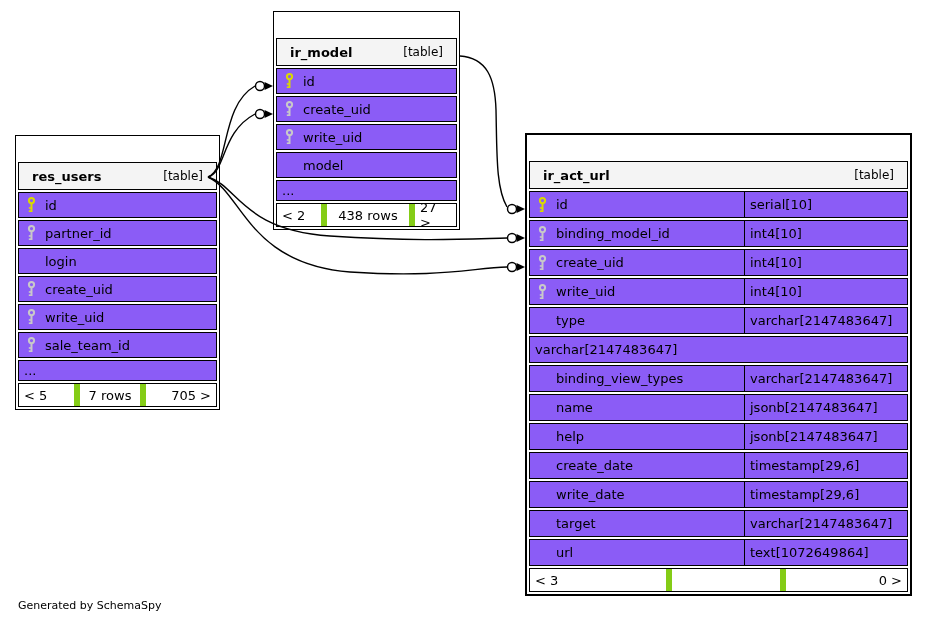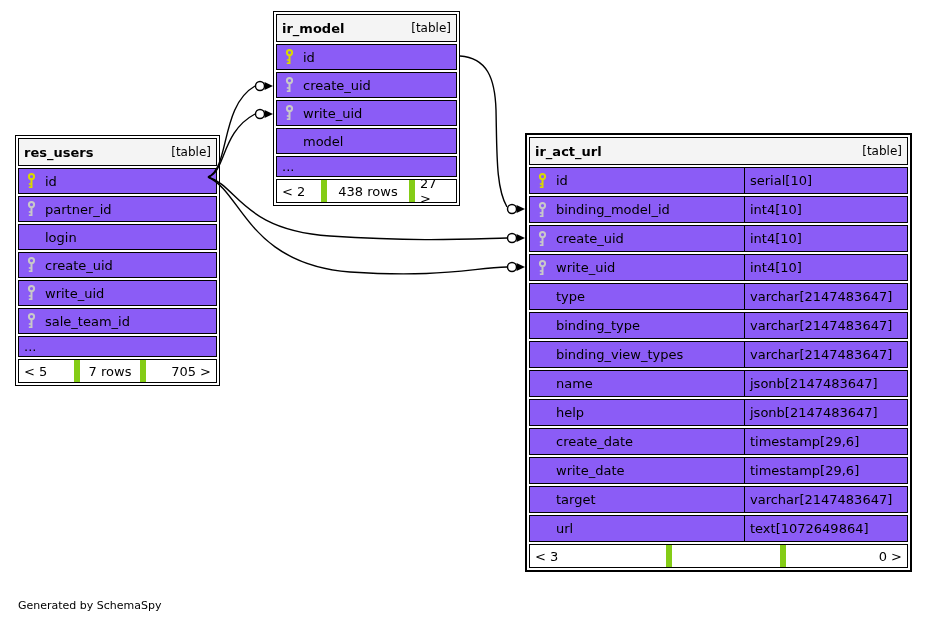--- a/index.html
+++ b/index.html
@@ -11,21 +11,22 @@
     position:absolute;background:#fff;border:1px solid #000;padding:2px;
     box-sizing:border-box;z-index:2;
   }
   .tbl.thick{border-width:2px;}
   .t-res{left:15px;top:135px;width:205px;}
   .t-model{left:273px;top:11px;width:187px;}
   .t-act{left:525px;top:133px;width:387px;}
   .thead{
     display:flex;justify-content:space-between;align-items:center;
     border:1px solid #000;background:#f4f4f4;height:28px;box-sizing:border-box;
-    padding:0 5px;
+    padding:0 13px;
+    margin-top:24px;
   }
   .tname{font-weight:bold;font-size:13px;}
   .ttag{font-size:12px;}
   .row{
     display:flex;align-items:center;border:1px solid #000;height:26px;
     box-sizing:border-box;margin-top:2px;background:#8b5cf6;font-size:13px;
   }
   .t-act .row{height:27px;}
   .row.ellipsis{height:21px;padding-left:5px;}
   .keyicon{flex:0 0 11px;margin:0 8px 0 7px;display:flex;align-items:center;}
@@ -248,26 +249,20 @@
     <div class="row">
       <span class="namecell">
         <span class="keyicon none">
             <svg width="11" height="16"></svg>
           </span>
         <span class="cname">type</span>
       </span>
       <span class="ctype">varchar[2147483647]</span>
     </div>
     <div class="row">
-      <span class="namecell">
-        <span class="keyicon none">
-            <svg width="11" height="16"></svg>
-          </span>
-        <span class="cname">binding_type</span>
-      </span>
       <span class="ctype">varchar[2147483647]</span>
     </div>
     <div class="row">
       <span class="namecell">
         <span class="keyicon none">
             <svg width="11" height="16"></svg>
           </span>
         <span class="cname">binding_view_types</span>
       </span>
       <span class="ctype">varchar[2147483647]</span>

